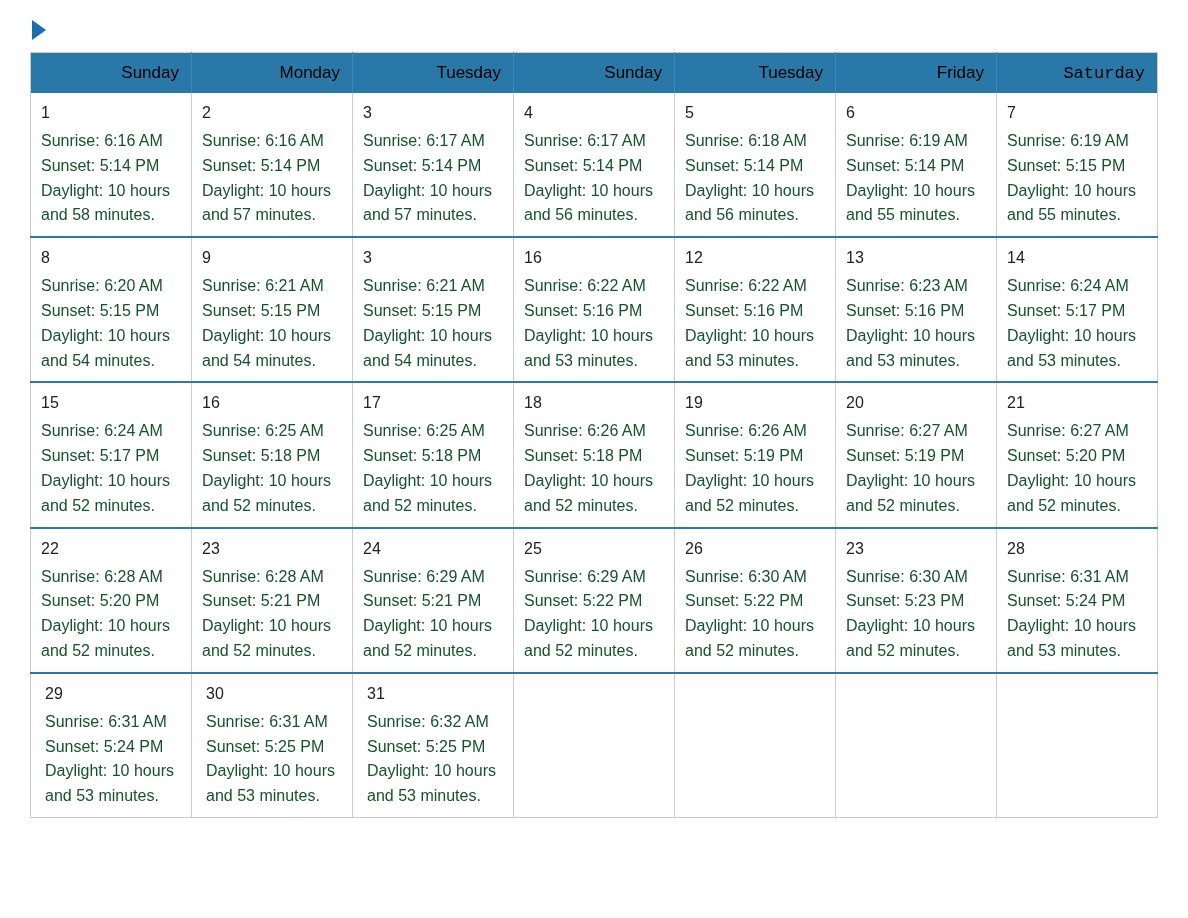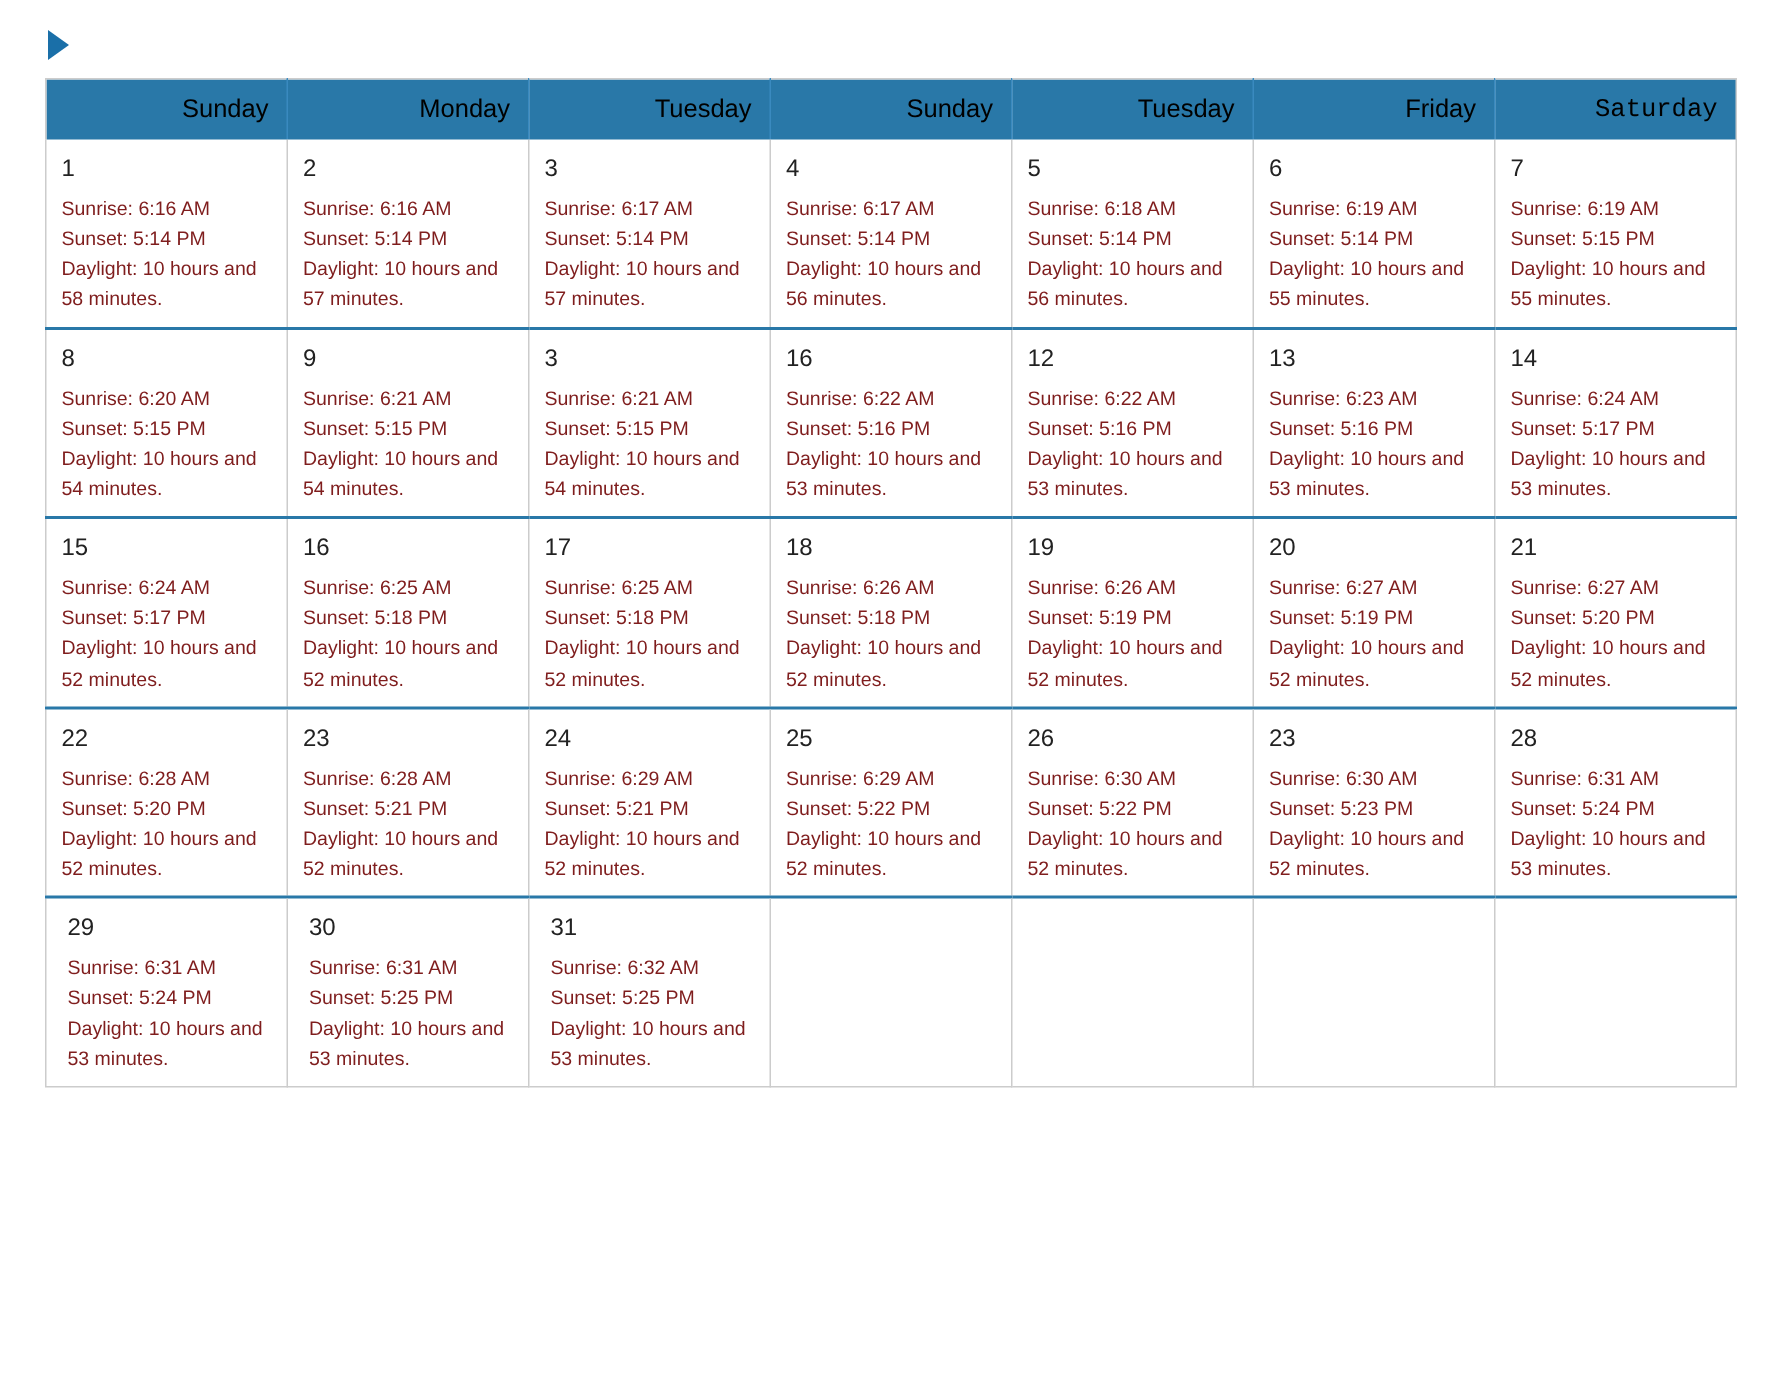--- a/index.html
+++ b/index.html
@@ -85,22 +85,22 @@
     .calendar td:last-child { border-right: none; }
     .calendar tr:last-child td { border-bottom: 1px solid #ccc; padding-left: 14px; }
     .day-number {
       font-size: 16px;
       font-weight: normal;
       color: #222;
       margin-bottom: 4px;
       display: block;
     }
     .day-info {
-      font-size: 13px;
-      color: #7f1d1d;
+      font-size: 16px;
+      color: #14532d;
       line-height: 1.55;
     }
     .empty-cell {
       background: #fff;
     }
   </style>
 </head>
 <body>
 
 <div class="header">

